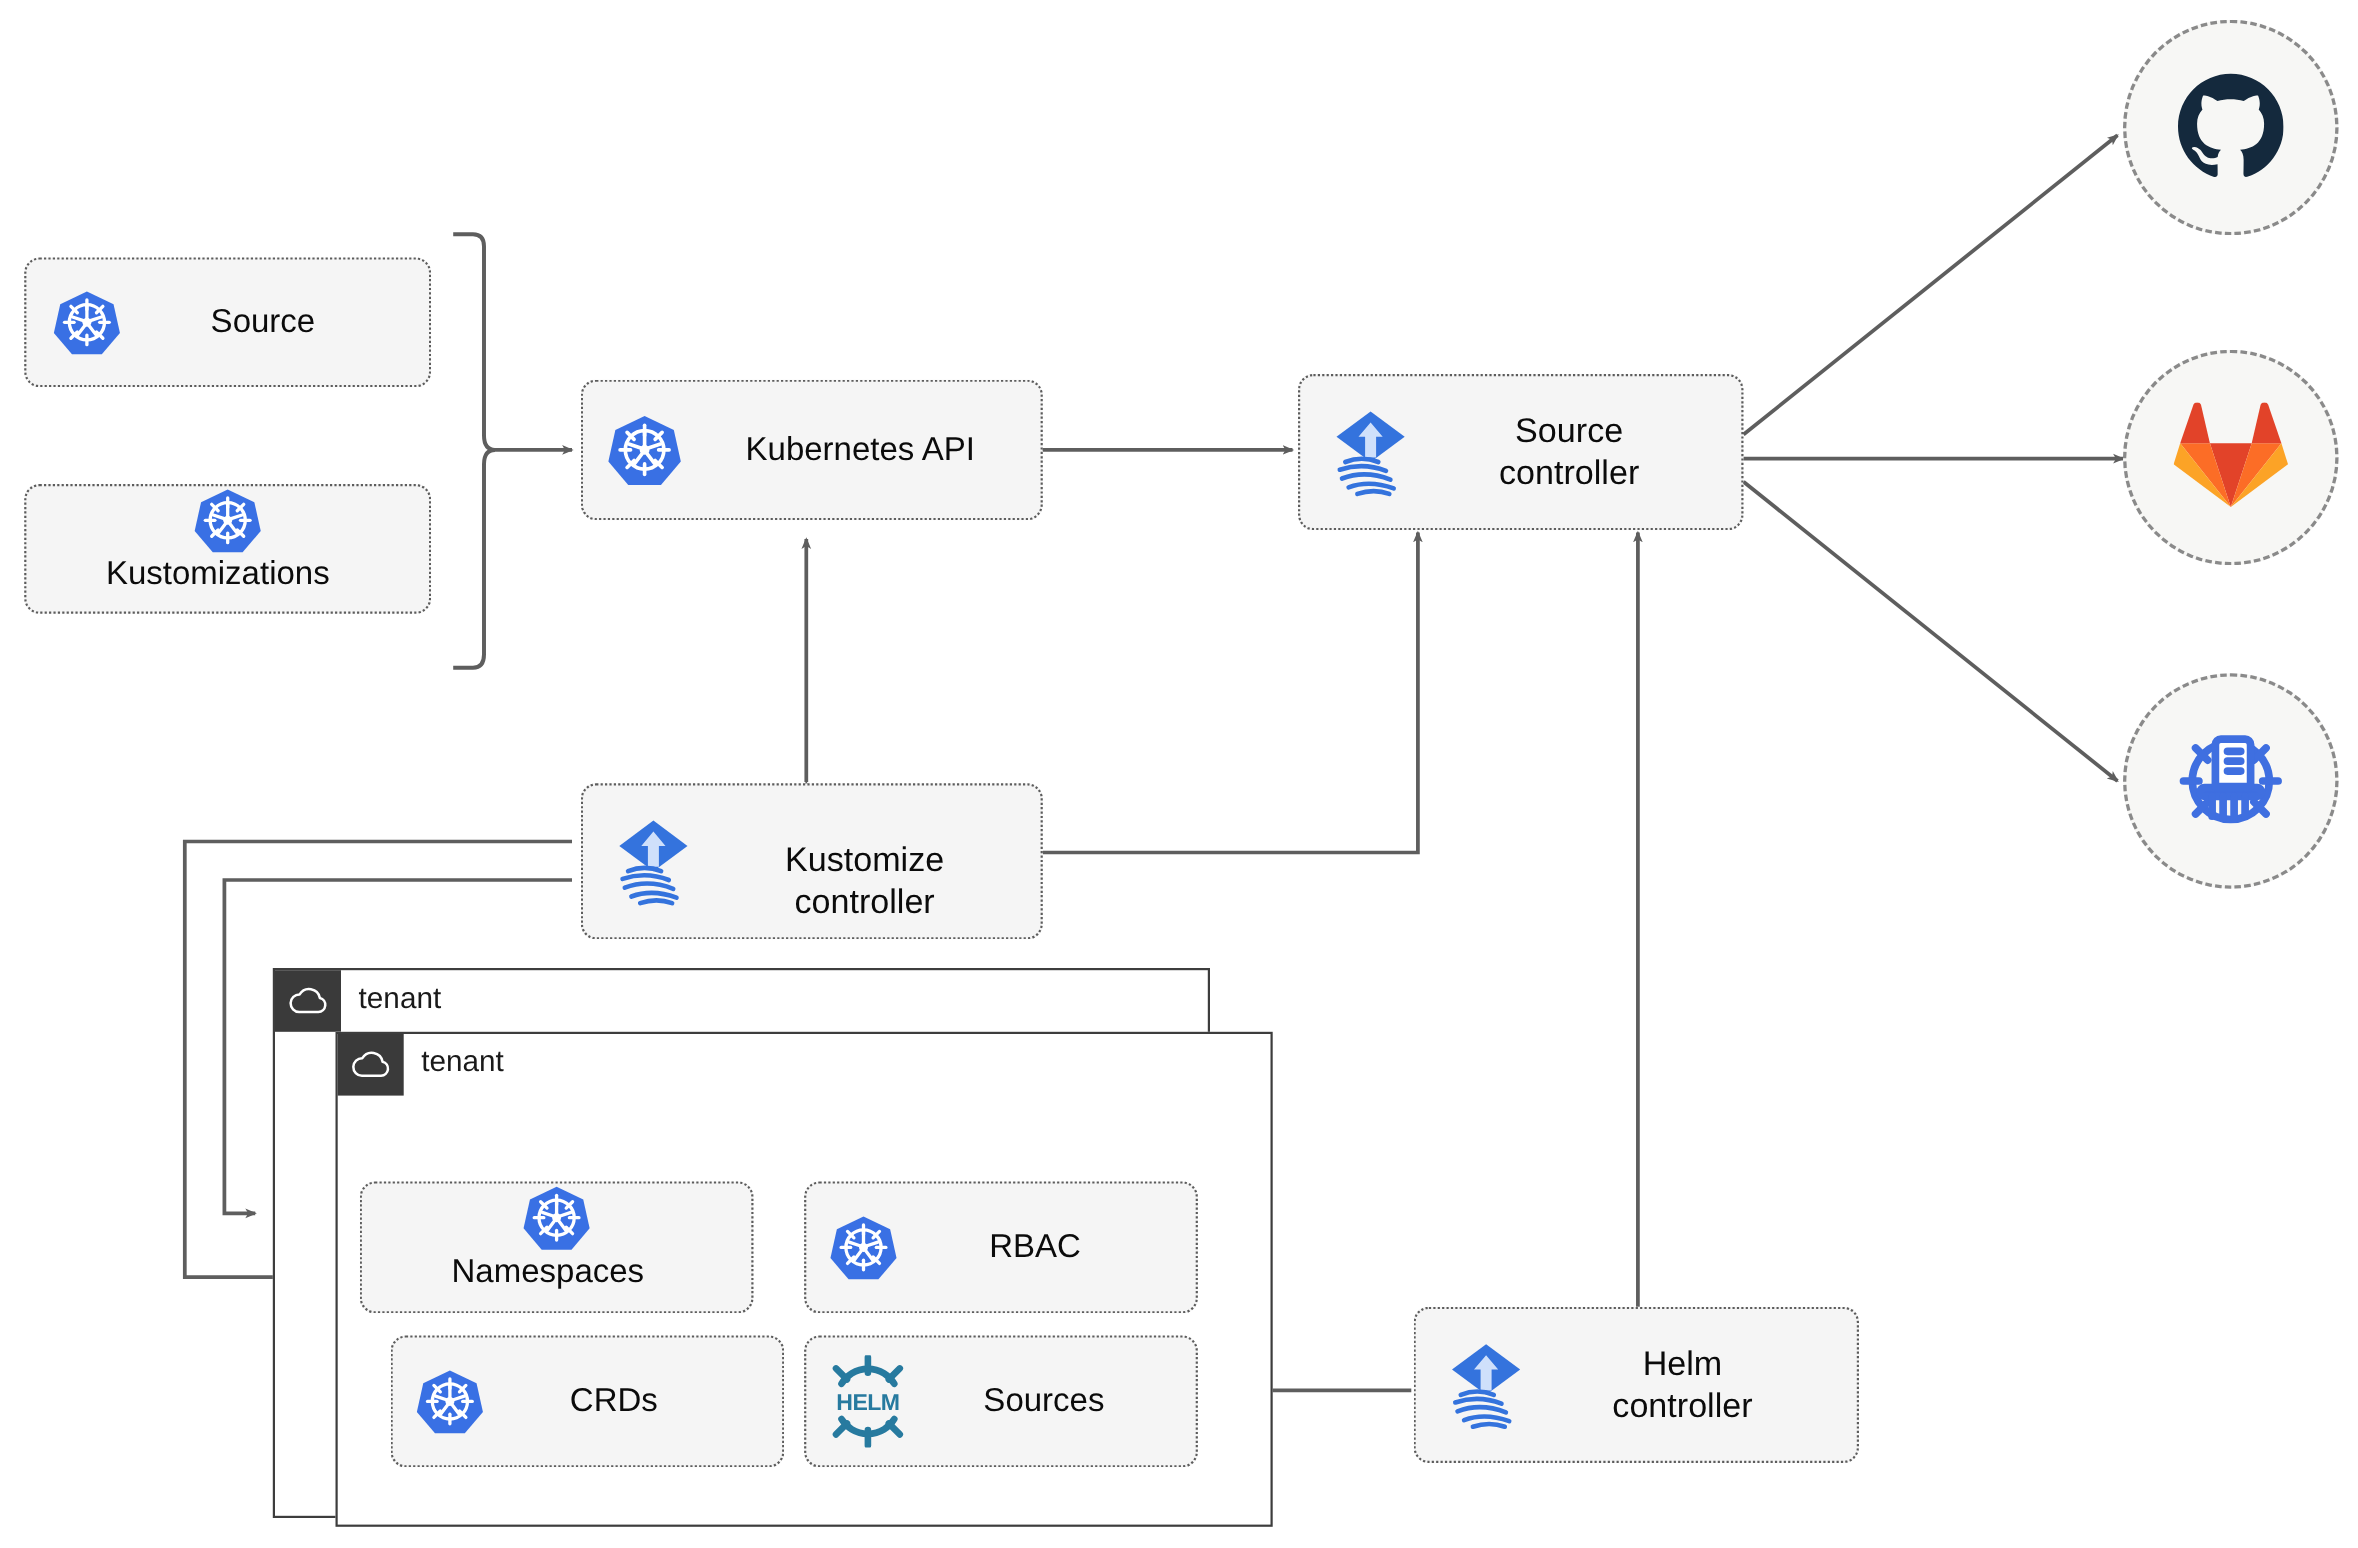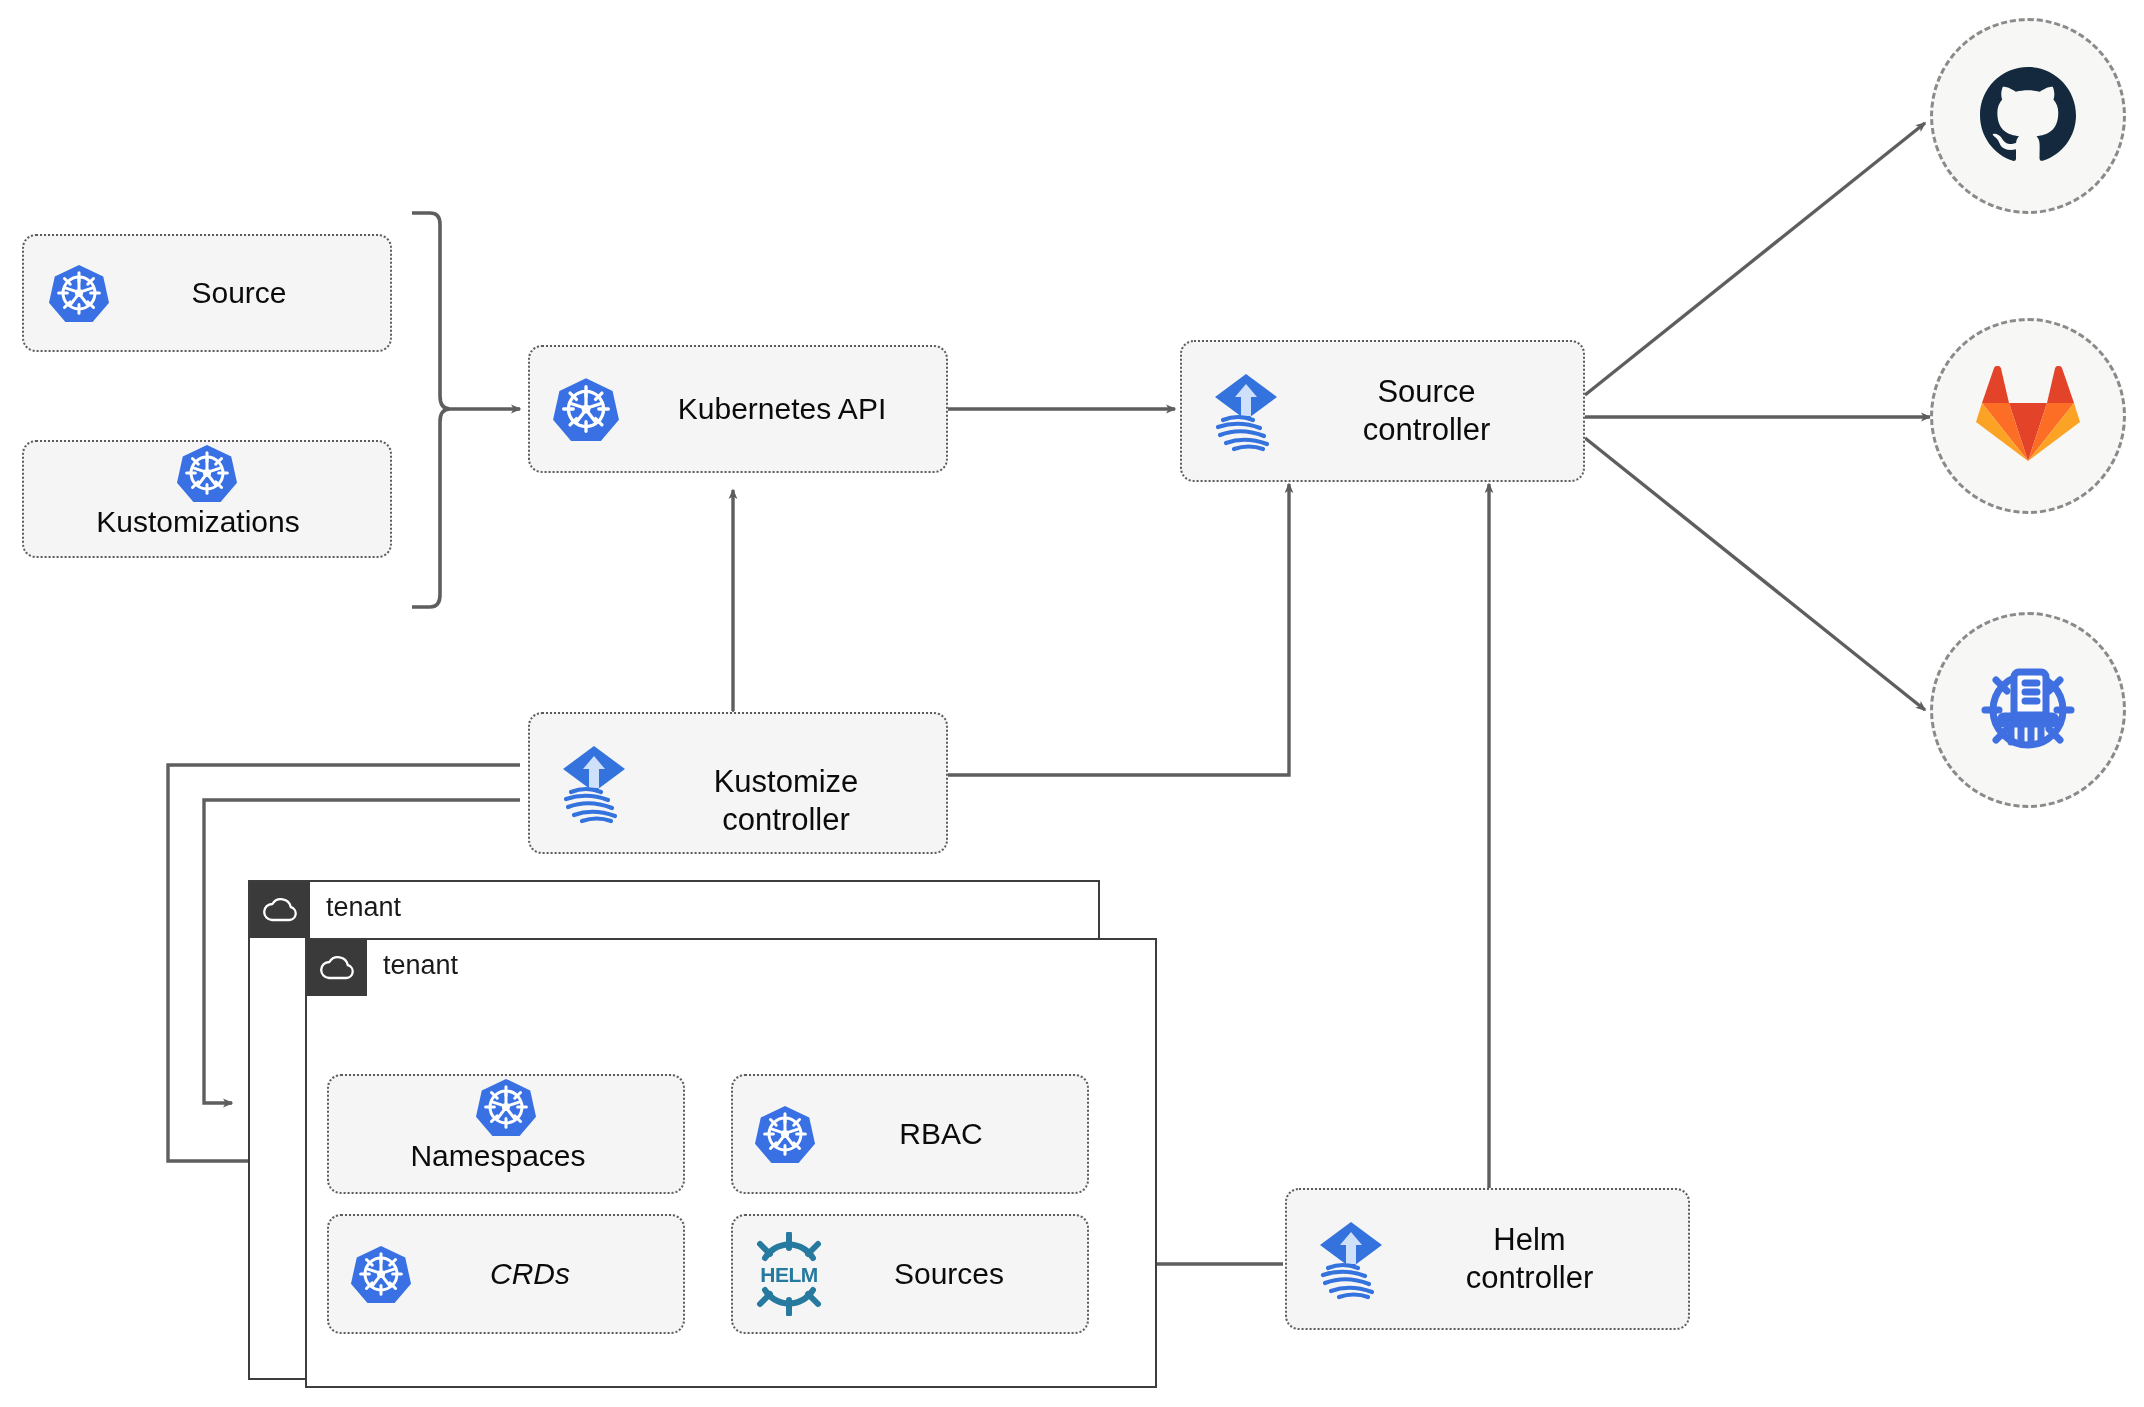--- a/index.html
+++ b/index.html
@@ -307,21 +307,21 @@
             <line x1="35.3" y1="30.4" x2="45.5" y2="27"></line>
             <line x1="34.1" y1="35.2" x2="40.6" y2="43.8"></line>
             <line x1="29.9" y1="35.2" x2="23.4" y2="43.8"></line>
             <line x1="28.7" y1="30.4" x2="18.5" y2="27"></line>
           </g>
         </svg>
       </span>
       <span class="lbl" style="padding-right:42px;">RBAC</span>
     </div>
 
-    <div class="node k8sbox" style="left:20px;top:274px;width:358px;height:120px;font-style:italic;">
+    <div class="node k8sbox" style="left:48px;top:274px;width:358px;height:120px;">
       <span class="ico" style="width:104px;">
         <svg width="62" height="62" viewBox="0 0 64 64">
           <path d="M32 3 L57 15 L63 42 L46 62 L18 62 L1 42 L7 15 Z" fill="#3970e4"></path>
           <g stroke="#fff" stroke-width="3.1" fill="none" stroke-linecap="round">
             <circle cx="32" cy="32" r="16.5"></circle>
             <circle cx="32" cy="32" r="4.2" fill="#fff" stroke="none"></circle>
             <line x1="32" y1="11" x2="32" y2="20"></line>
               <line x1="32" y1="44" x2="32" y2="53"></line>
             <line x1="11" y1="32" x2="20" y2="32"></line>
               <line x1="44" y1="32" x2="53" y2="32"></line>

